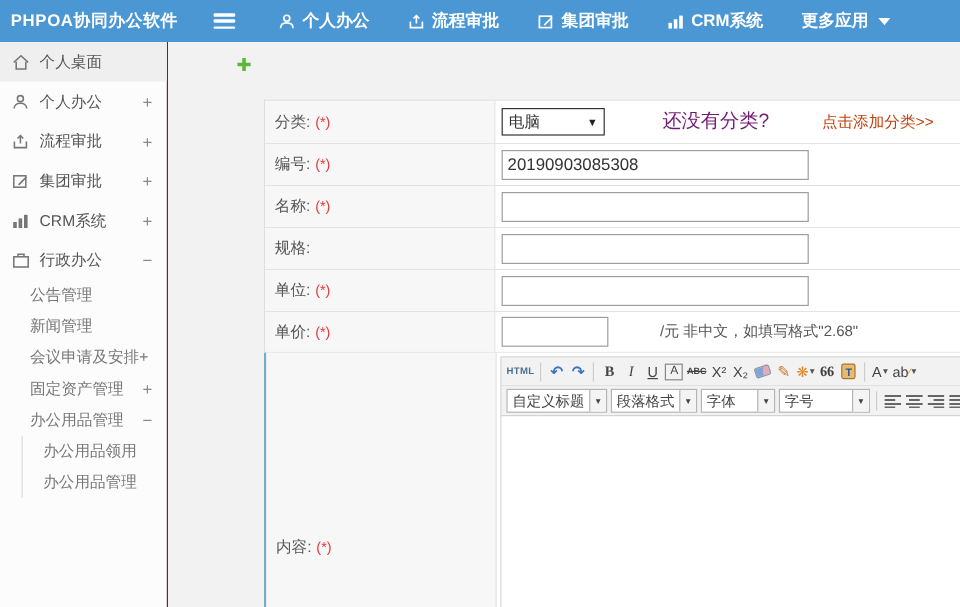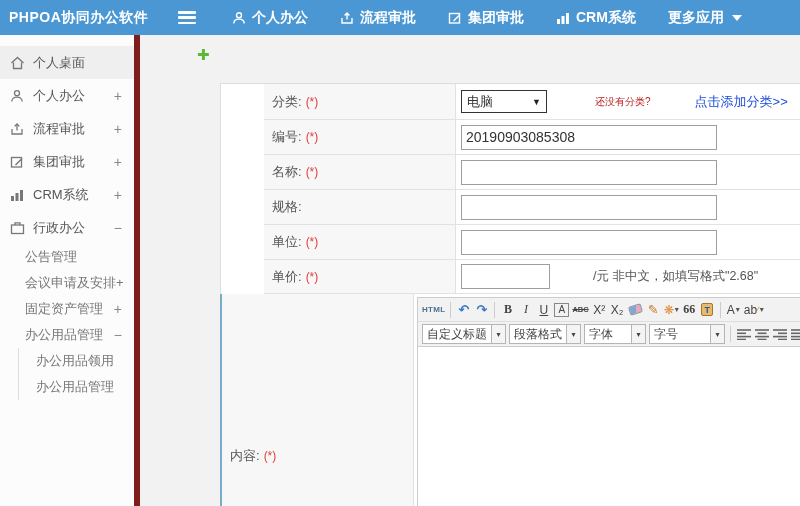--- a/index.html
+++ b/index.html
@@ -11,55 +11,55 @@
     background:#4a97d4; display:flex; align-items:center; color:#fff; z-index:5; }
   .logo { width:178px; padding-left:9px; font-size:14px; font-weight:bold; letter-spacing:.5px; }
   .hamburger { width:18px; height:13px; display:flex; flex-direction:column; justify-content:space-between; cursor:pointer; margin-right:36px; }
   .hamburger i { display:block; height:2.5px; background:#fff; border-radius:1px; }
   .nav-item { display:flex; align-items:center; gap:6px; font-size:14px; font-weight:bold; margin-right:32px; cursor:pointer; white-space:nowrap; }
   .nav-item svg { display:block; }
   .caret-down { width:0; height:0; border-left:5px solid transparent; border-right:5px solid transparent; border-top:6px solid #fff; margin-left:2px; }
 
   
   .sidebar { position:absolute; left:0; top:35px; width:140px; height:471px;
-    background:#fcfcfc; border-right:6px solid #7f1d1d; padding-top:11px; }
+    background:#fcfcfc; border-right:1px solid #7f1d1d; padding-top:0; }
   .s-item { position:relative; height:33px; display:flex; align-items:center; padding-left:9px; font-size:13px; color:#555; cursor:pointer; }
   .s-item.active { background:#efefef; }
   .s-item .s-icon { width:16px; height:16px; margin-right:8px; display:flex; align-items:center; justify-content:center; }
   .s-sub { height:26px; display:flex; align-items:center; padding-left:25px; font-size:13px; color:#777; cursor:pointer; position:relative; }
   .s-group { margin-left:18px; border-left:1px solid #ddd; }
   .s-group .s-sub { padding-left:17px; }
   .expander { position:absolute; right:12px; top:50%; transform:translateY(-50%); color:#888; font-size:14px; }
 
   
   .page-title { position:absolute; left:197px; top:47px; display:flex; align-items:center; gap:6px; }
   .plus-glyph { color:#5cb837; font-size:15px; font-weight:bold; line-height:1; }
   .title-text { font-size:14.5px; font-weight:bold; color:#1e3c60; }
 
   .form-table { position:absolute; left:220px; top:83px; width:582px;
     border:1px solid #ddd; border-bottom:none; background:#fff; }
-  .f-row { display:flex; border-bottom:1px solid #e2e2e2;margin-left:43px; }
+  .f-row { display:flex; border-bottom:1px solid #e2e2e2; }
   .f-label { width:192px; min-width:192px; background:#f7f7f7; border-right:1px solid #e2e2e2;
     display:flex; align-items:center; padding-left:8px; font-size:13px; color:#555; }
   .f-label .req { color:#e23c3c; margin-left:4px; font-size:12px; }
   .f-value { flex:1; background:#fff; display:flex; align-items:center; padding-left:3px; font-size:13px; color:#555; overflow:visible;gap:40px; }
   .r36{height:36px} .r35{height:35px} .r34{height:34px}
   .row-content { height:324px; border-left:2px solid #79abcc; margin-left:-1px; }
   .row-content .f-value { align-items:flex-start; padding:1px 0 0 1px; }
 
   .text-input { height:25px; width:256px; border:1px solid #9e9e9e; margin-left:2px;
     font-size:14px; padding:0 4px; color:#333; background:#fff; font-family:inherit; }
   .text-input.small { width:89px; }
   .suffix { margin-left:3px; color:#555; font-size:12.5px; }
 
   .select-box { height:23px; width:86px; border:1px solid #333; background:#fff; margin-left:2px;
     display:flex; align-items:center; justify-content:space-between; padding:0 5px; font-size:13px; color:#333; cursor:pointer; }
   .select-box .sel-caret { font-size:9px; color:#222; }
-  .hint { margin-left:8px; color:#b91c1c; font-size:10px; }
-  .link { color:#1d4ed8; font-size:13px; margin-left:4px; cursor:pointer; }
+  .hint { margin-left:8px; color:#701a75; font-size:16px; }
+  .link { color:#c2410c; font-size:13px; margin-left:4px; cursor:pointer; }
 
   
   .editor { width:420px; border:1px solid #ccc; background:#fff; margin:2px 0 0 2px; }
   .ed-toolbar { display:flex; align-items:center; background:#f2f2f2; border-bottom:1px solid #ddd; height:24px; padding:0 4px; gap:3px; }
   .ed-toolbar.row2 { height:25px; border-bottom:1px solid #ccc; gap:3px; }
   .ed-btn { min-width:15px; height:18px; display:flex; align-items:center; justify-content:center;
     font-size:12px; color:#444; cursor:pointer; white-space:nowrap; }
   .ed-sep { width:1px; height:16px; background:#ccc; margin:0 2px; }
   .html-btn { font-size:8px; font-weight:bold; color:#49708f; letter-spacing:.3px; }
   .arrow-btn { color:#3a77c2; font-weight:bold; font-size:13px; }
@@ -208,20 +208,23 @@
         </svg>
     </span>
     <span>行政办公</span>
     <span class="expander">−</span>
   </div>
 
   <div class="s-sub">
       <span>公告管理</span>
     </div>
   <div class="s-sub">
+      <span>新闻管理</span>
+    </div>
+  <div class="s-sub">
       <span>会议申请及安排+</span>
     </div>
   <div class="s-sub">
     <span>固定资产管理</span>
     <span class="expander">+</span>
   </div>
   <div class="s-sub">
     <span>办公用品管理</span>
     <span class="expander">−</span>
   </div>

